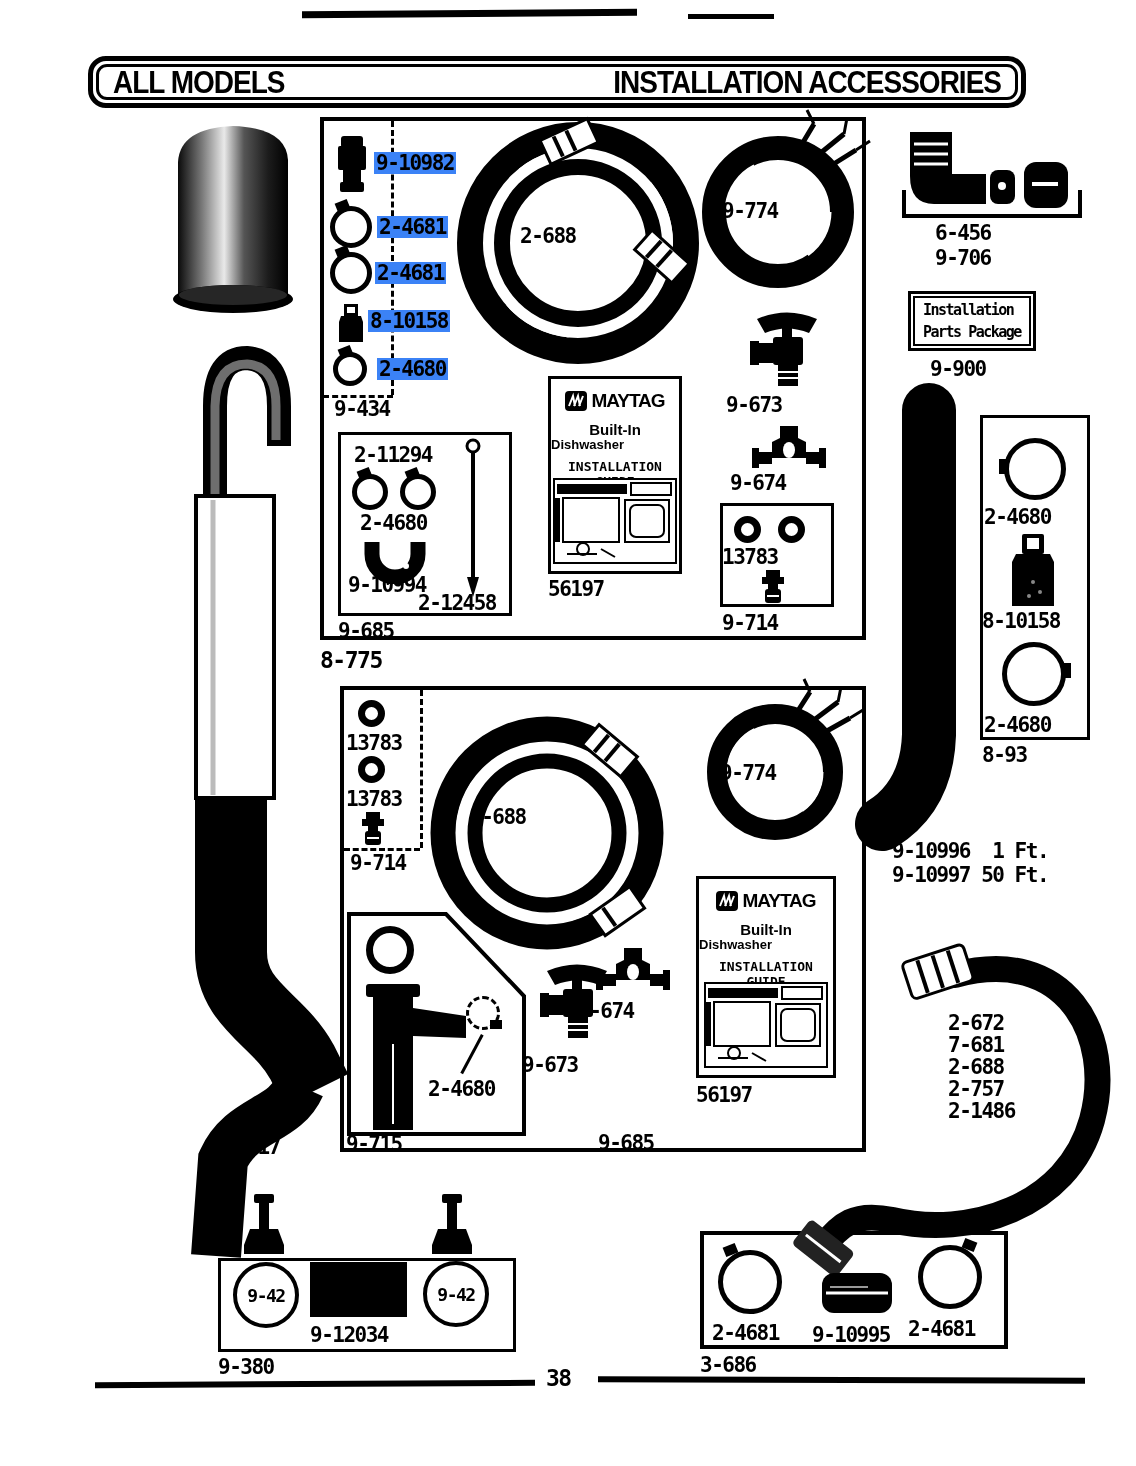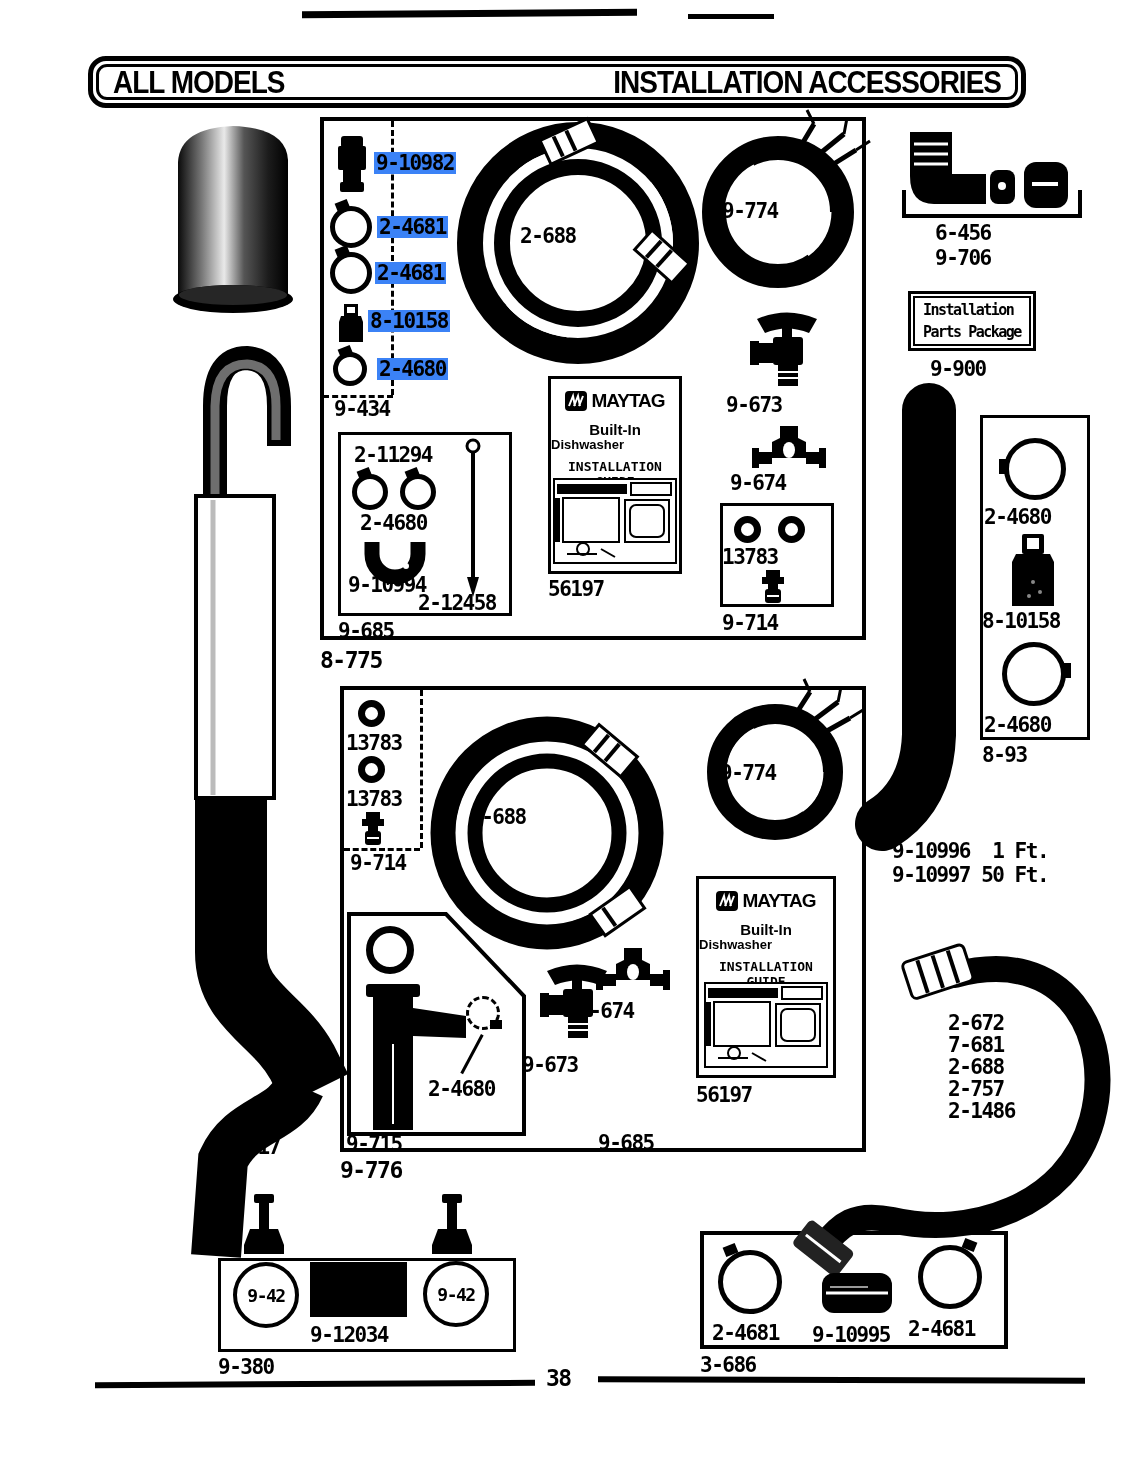--- a/index.html
+++ b/index.html
@@ -425,21 +425,20 @@
       <rect x="2" y="20" width="5" height="44" fill="#000"></rect>
       <rect x="10" y="20" width="56" height="44" fill="#fff" stroke="#000" stroke-width="2"></rect>
       <rect x="72" y="22" width="44" height="42" fill="#fff" stroke="#000" stroke-width="2"></rect>
       <rect x="77" y="27" width="34" height="32" rx="6" fill="#fff" stroke="#000" stroke-width="2"></rect>
       <circle cx="30" cy="71" r="6" fill="#fff" stroke="#000" stroke-width="2"></circle>
       <path d="M14 76 h30 M48 71 l14 8" stroke="#000" stroke-width="2"></path>
     </svg>
   </div>
   <div class="pn c" style="left:696px;top:1084px;width:140px">56197</div>
 
-  <div class="pn c lg" style="left:340px;top:1158px;width:526px">9-776</div>
 
   <div class="pn" style="left:224px;top:1136px">9-317</div>
 
   <div class="abs" style="left:948px;top:1012px;z-index:3">
     <div class="pn" style="position:static">2-672</div>
     <div class="pn" style="position:static">7-681</div>
     <div class="pn" style="position:static">2-688</div>
     <div class="pn" style="position:static">2-757</div>
     <div class="pn" style="position:static">2-1486</div>
   </div>

